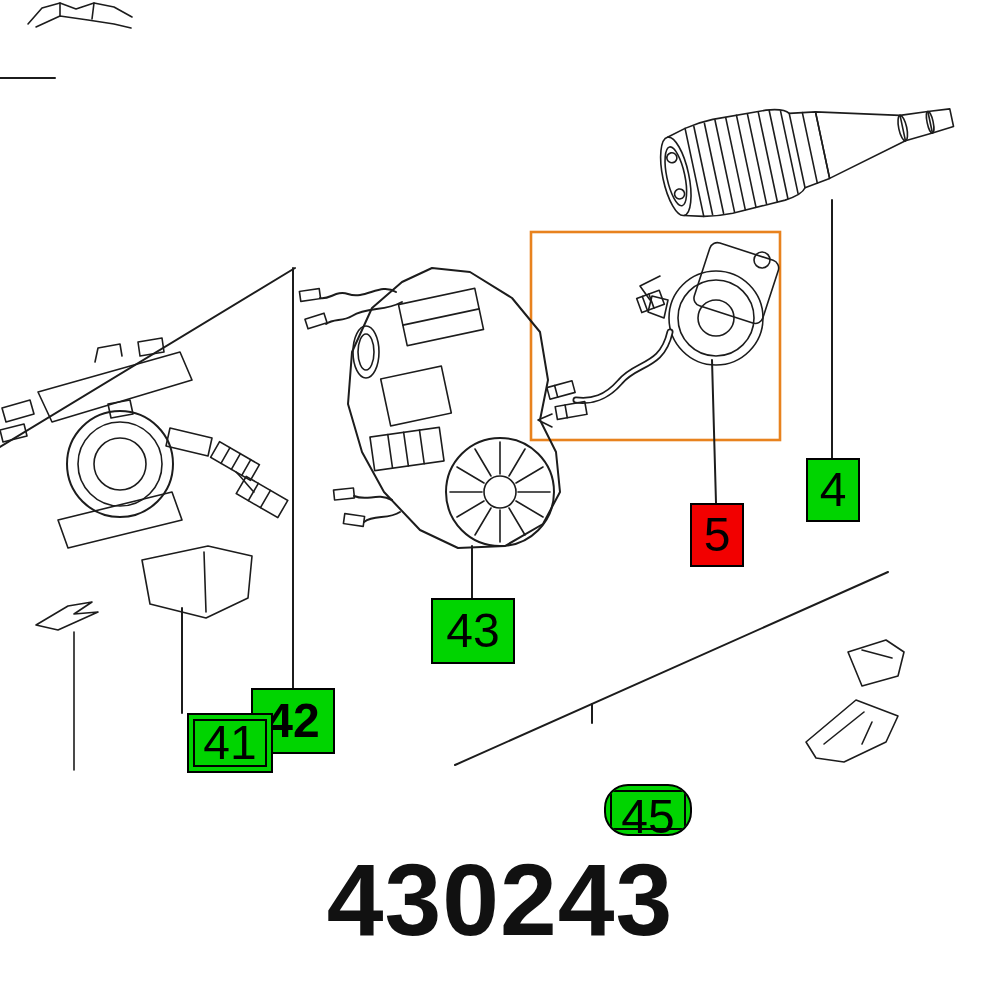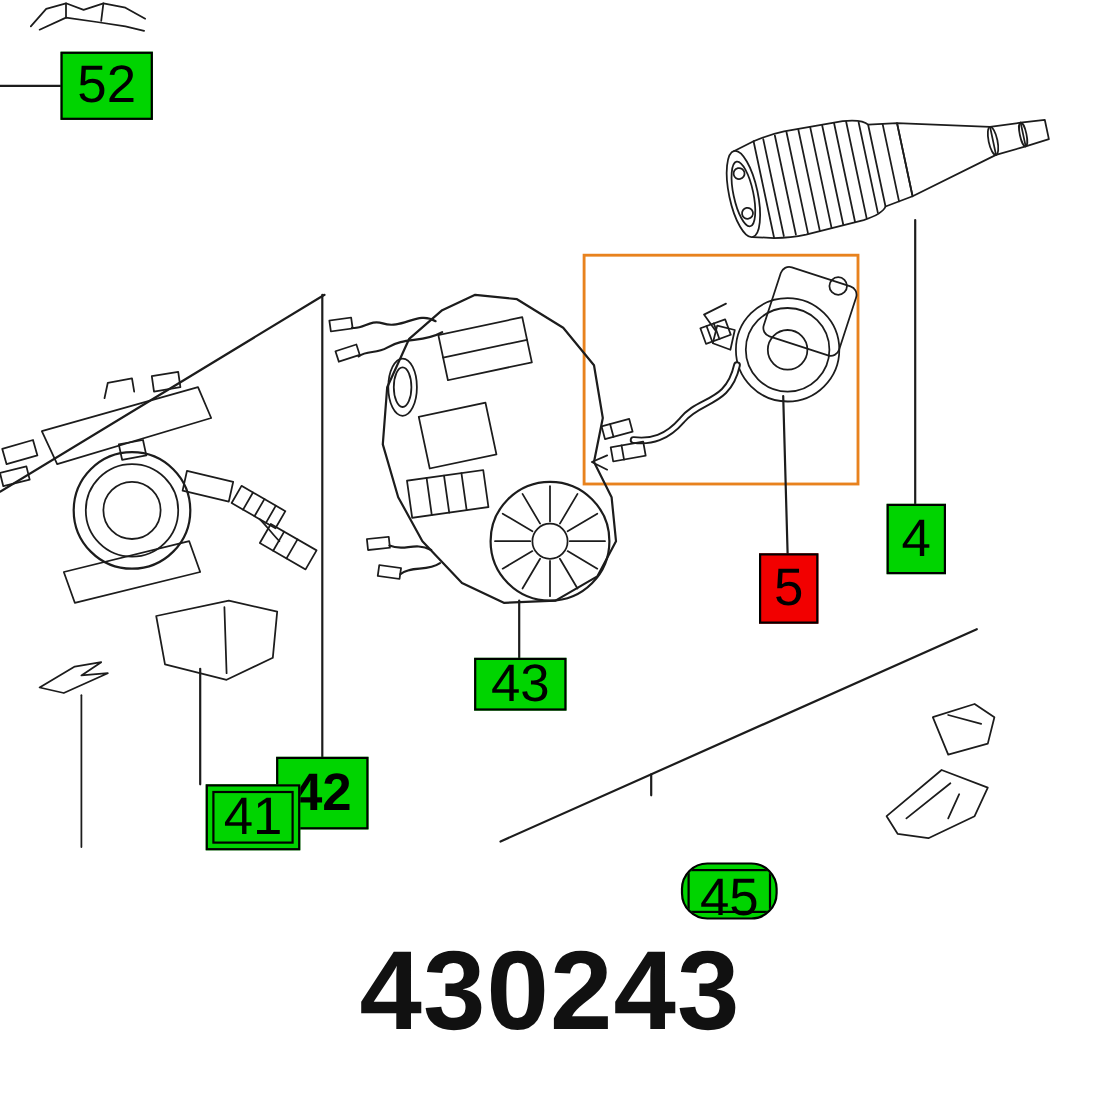--- a/index.html
+++ b/index.html
@@ -198,43 +198,40 @@
     <line class="ln2" x1="888" y1="572" x2="455" y2="765"></line>
 
     <line class="ln2" x1="832" y1="458" x2="832" y2="200"></line>
     <line class="ln2" x1="716" y1="503" x2="712" y2="360"></line>
     <line class="ln2" x1="472" y1="598" x2="472" y2="546"></line>
     <line class="ln2" x1="293" y1="688" x2="293" y2="268"></line>
     <line class="ln2" x1="182" y1="713" x2="182" y2="608"></line>
     <line class="ln2" x1="592" y1="723" x2="592" y2="704"></line>
   </svg>
 
-  <div class="callout green" style="left:55px;top:47px;width:84px;height:62px;">
-    <span>52</span>
-  </div>
 
   <div class="callout green" style="left:806px;top:458px;width:54px;height:64px;">
     <span>4</span>
   </div>
 
   <div class="callout red" style="left:690px;top:503px;width:54px;height:64px;">
     <span>5</span>
   </div>
 
-  <div class="callout green" style="left:431px;top:598px;width:84px;height:48px;">
+  <div class="callout green" style="left:431px;top:598px;width:84px;height:66px;">
     <span>43</span>
   </div>
 
   <div class="callout green" style="left:251px;top:688px;width:84px;height:66px;font-weight:bold;">
     <span>42</span>
   </div>
 
   <div class="callout green double" style="left:139px;top:713px;width:86px;height:60px;">
     <span>41</span>
   </div>
 
-  <div class="callout green double clip-bottom" style="left:571px;top:724px;width:88px;height:52px;border-radius:24px;">
+  <div class="callout green double clip-bottom" style="left:556px;top:724px;width:88px;height:52px;border-radius:24px;">
     <span>45</span>
   </div>
 
   <div id="part-number">430243</div>
 
 </div>
 
 </body></html>

